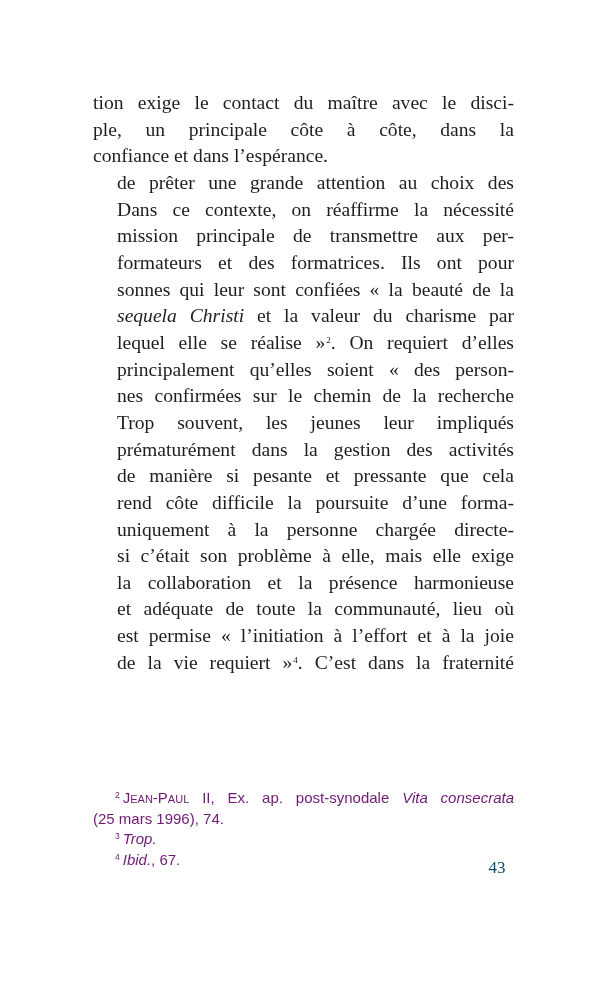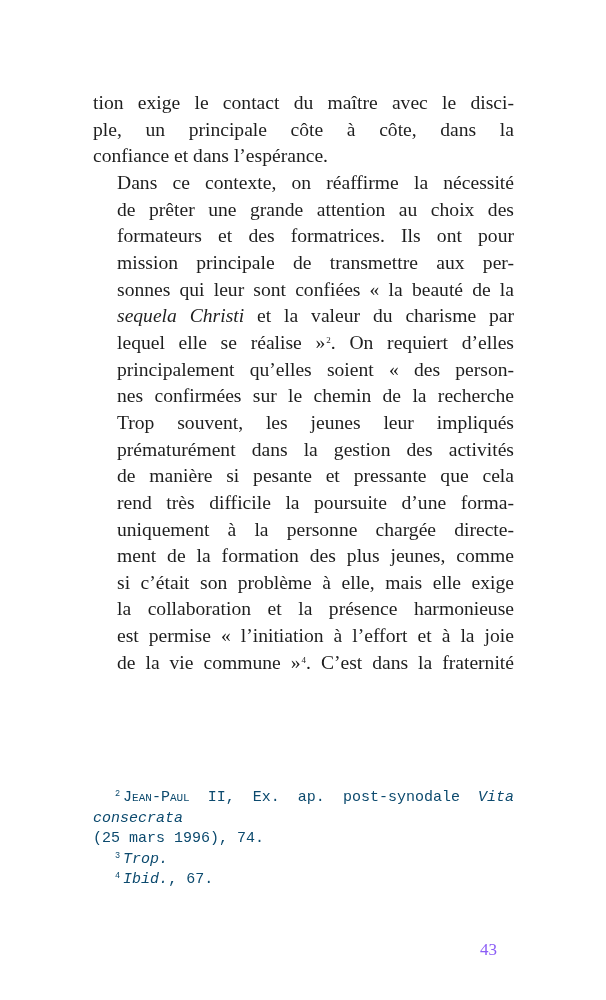--- a/index.html
+++ b/index.html
@@ -13,70 +13,70 @@
       margin: 0; font-size: 19.6px; line-height: 26.65px;
       text-align: justify; hyphens: manual;
     }
     .body-text p.indent { text-indent: 24px; }
     .body-text p.first { text-indent: 0; }
     .lines span.line { display: block; text-align: justify; text-align-last: justify; }
     .lines span.line.last { text-align-last: left; }
     sup.fn { font-size: 9px; vertical-align: 6px; line-height: 0; margin-left: 1px; }
     .footnotes {
       position: absolute; left: 93px; top: 788px; width: 421px;
-      font-family: Liberation Mono, monospace;
-      color: #0c4a6e; font-size: 15px; line-height: 20.5px;
+      font-family: Liberation Sans, sans-serif;
+      color: #701a75; font-size: 15px; line-height: 20.5px;
     }
     .footnotes .fn-item { text-indent: 22px; text-align: justify; }
     .footnotes .fn-item .line { display: block; text-align: justify; text-align-last: justify; }
     .footnotes .fn-item .line.last { text-align-last: left; text-indent: 0; }
     .footnotes sup { font-size: 8.5px; vertical-align: 5px; line-height: 0; margin-right: 3px; }
     .smallcaps { font-variant: small-caps; }
     .page-number {
-      position: absolute; left: 480px; top: 940px; width: 34px; text-align: left;
+      position: absolute; left: 480px; top: 858px; width: 34px; text-align: center;
       font-family: "Liberation Serif", "DejaVu Serif", serif;
-      font-size: 17px; color: #8b5cf6;
+      font-size: 17px; color: #0c4a6e;
     }
     em, i { font-style: italic; }
   </style>
 </head>
 <body>
 
 <div class="page">
   <div class="body-text lines">
 
     <p class="first">
       <span class="line">tion exige le contact du maître avec le disci-</span>
       <span class="line">ple, un principale côte à côte, dans la</span>
       <span class="line last">confiance et dans l’espérance.</span>
     </p>
 
     <p class="indent">
+      <span class="line">de prêter une grande attention au choix des</span>
       <span class="line" style="text-indent:24px">Dans ce contexte, on réaffirme la nécessité</span>
-      <span class="line">de prêter une grande attention au choix des</span>
+      <span class="line">mission principale de transmettre aux per-</span>
       <span class="line">formateurs et des formatrices. Ils ont pour</span>
-      <span class="line">mission principale de transmettre aux per-</span>
       <span class="line">sonnes qui leur sont confiées « la beauté de la</span>
       <span class="line"><em>sequela Christi</em><span> et la valeur du charisme par</span></span>
       <span class="line"><span>lequel elle se réalise »</span><sup class="fn">2</sup><span>. On requiert d’elles</span></span>
       <span class="line">principalement qu’elles soient « des person-</span>
       <span class="line">nes confirmées sur le chemin de la recherche</span>
     </p>
 
     <p class="indent">
       <span class="line" style="text-indent:24px">Trop souvent, les jeunes leur impliqués</span>
       <span class="line">prématurément dans la gestion des activités</span>
       <span class="line">de manière si pesante et pressante que cela</span>
-      <span class="line">rend très difficile la poursuite d’une forma-</span>
+      <span class="line">rend côte difficile la poursuite d’une forma-</span>
       <span class="line">uniquement à la personne chargée directe-</span>
-      <span class="line">ment de la formation des plus jeunes, comme</span>
       <span class="line">si c’était son problème à elle, mais elle exige</span>
       <span class="line">la collaboration et la présence harmonieuse</span>
+      <span class="line">et adéquate de toute la communauté, lieu où</span>
       <span class="line">est permise « l’initiation à l’effort et à la joie</span>
-      <span class="line"><span>de la vie commune »</span><sup class="fn">4</sup><span>. C’est dans la fraternité</span></span>
+      <span class="line"><span>de la vie requiert »</span><sup class="fn">4</sup><span>. C’est dans la fraternité</span></span>
     </p>
   </div>
 </div>
 
 <div class="footnotes">
   <div class="fn-item">
     <span class="line"><sup>2</sup><span class="smallcaps">Jean-Paul</span><span> II, Ex. ap. post-synodale </span><em>Vita consecrata</em></span>
     <span class="line last">(25 mars 1996), 74.</span>
   </div>
   <div class="fn-item">

